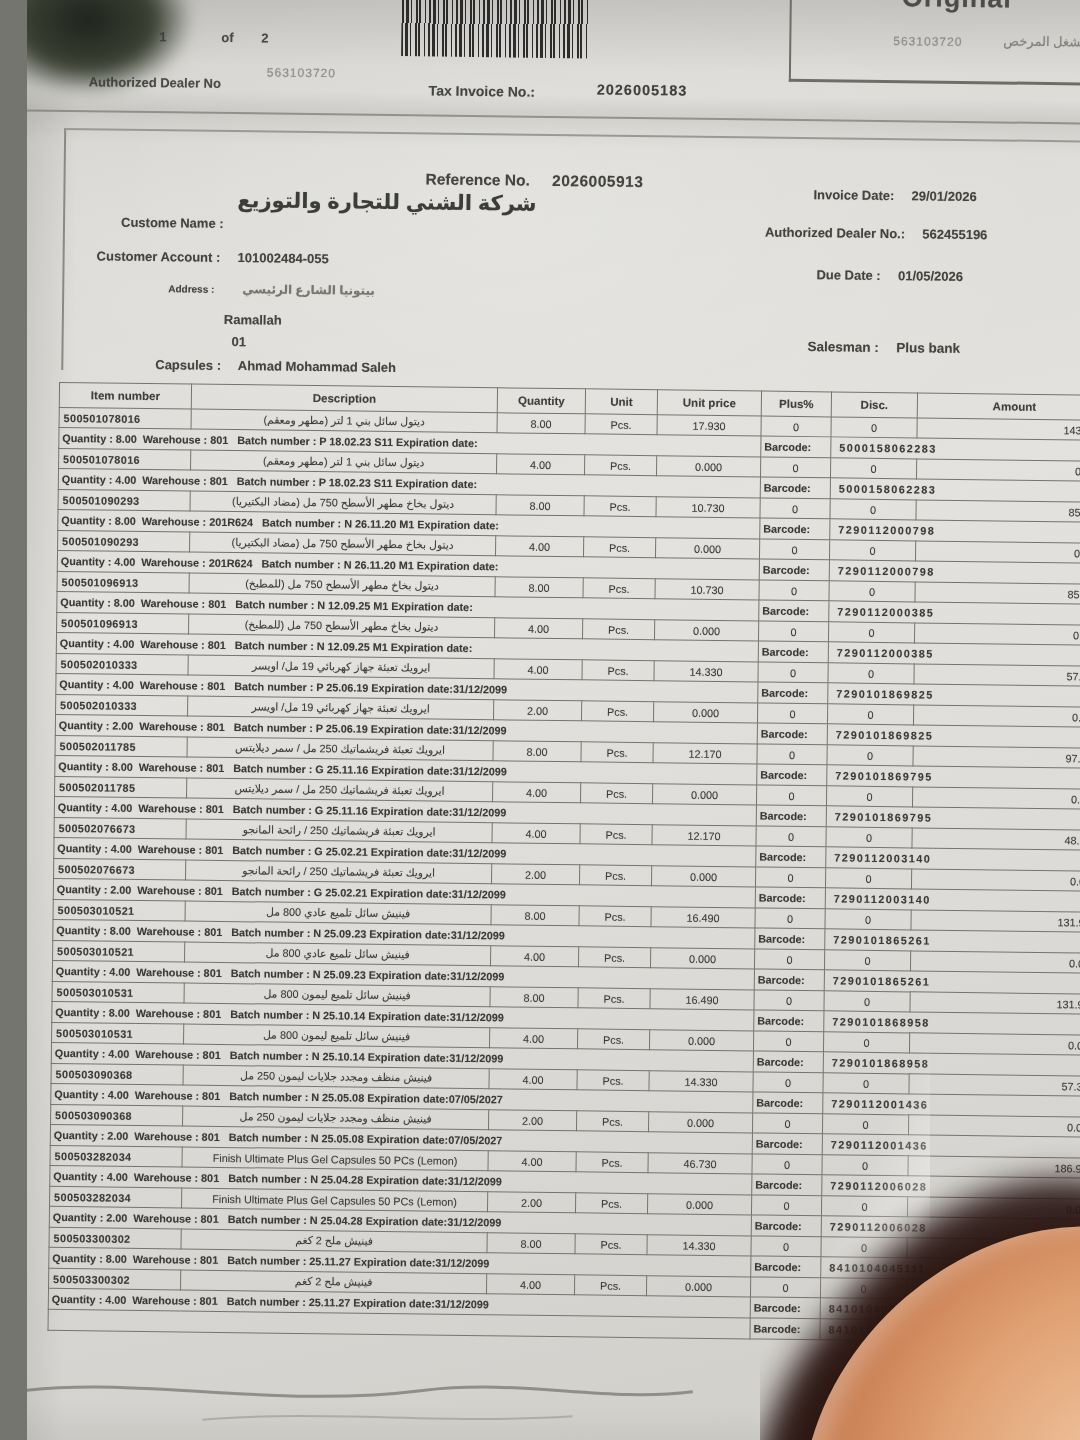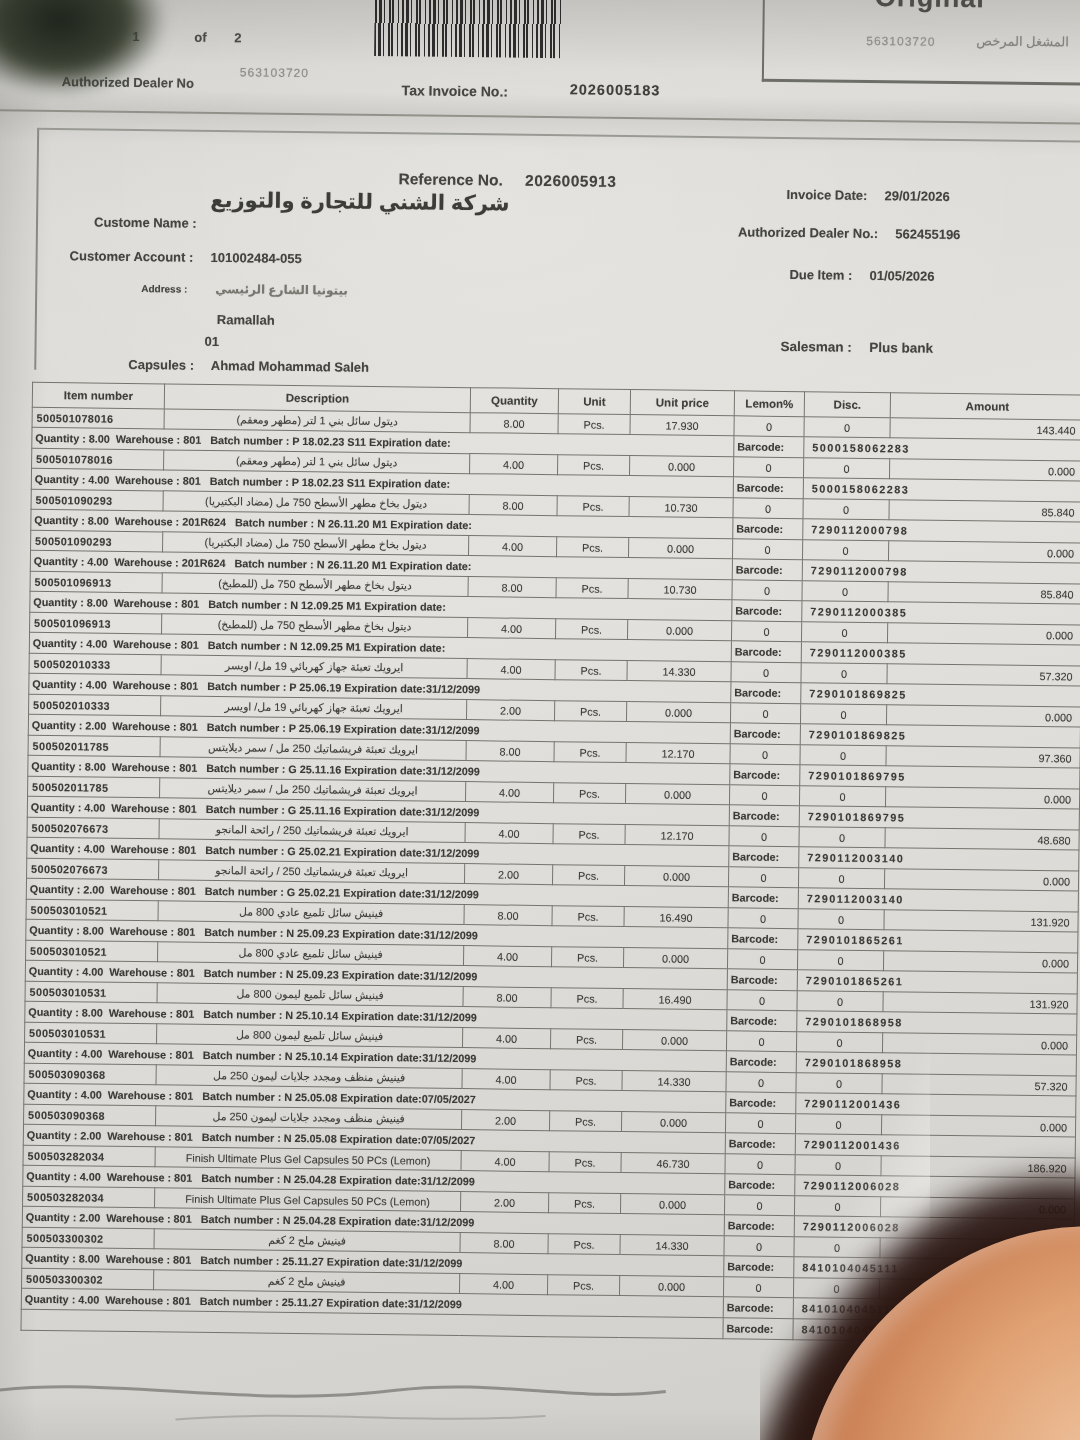--- a/index.html
+++ b/index.html
@@ -1,21 +1,21 @@
 <!DOCTYPE html>
 <html><head>
 <meta charset="utf-8">
 <style>
   html,body{margin:0;padding:0;}
   body{
     width:1080px;height:1440px;overflow:hidden;position:relative;
     background:#75756f;
     font-family:"Liberation Sans","DejaVu Sans",sans-serif;
   }
-  .photo{position:absolute;inset:0;overflow:hidden;}
+  .photo{position:absolute;inset:0;overflow:hidden;margin-left:27px;}
   
   .sheet{
     position:absolute;left:-26px;top:-26px;right:-26px;bottom:-26px;
     transform:rotate(0.7deg);
     background:
       radial-gradient(900px 520px at 45% 16%, rgba(255,255,255,.20), transparent 62%),
       linear-gradient(168deg,#cfcecb 0%,#dcdbd7 16%,#e3e2de 40%,#dddcd8 62%,#d6d5d1 80%,#cfcec9 100%);
     color:#3a3a38;
     text-shadow:0 0 1px rgba(80,80,78,.35);
   }
@@ -51,21 +51,21 @@
   
   .infobox{position:absolute;left:56px;top:160px;width:1050px;height:240px;
     border-left:2px solid #8a8a84;border-top:2px solid #9a9a94;font-weight:700;color:#44443f;}
   .ref-line{position:absolute;left:360px;top:36px;font-size:15.5px;}
   .ref-num{margin-left:18px;letter-spacing:.5px;}
   .cust-line{position:absolute;left:56px;top:84px;font-size:13px;}
   .cust-ar{position:absolute;left:172px;top:56px;font-size:21px;direction:rtl;color:#3c3c38;}
   .acct-line{position:absolute;left:32px;top:118px;font-size:13px;}
   .addr-label{position:absolute;left:104px;top:152px;font-size:10px;}
   .addr-ar{position:absolute;left:178px;top:150px;font-size:12px;color:#77776f;direction:rtl;}
-  .addr-city{position:absolute;left:180px;top:180px;font-size:13px;}
+  .addr-city{position:absolute;left:160px;top:180px;font-size:13px;}
   .addr-code{position:absolute;left:168px;top:202px;font-size:13px;text-align:right;}
   .salesman-line{position:absolute;left:92px;top:226px;font-size:13px;}
   .inv-date{position:absolute;left:748px;top:48px;font-size:13px;}
   .auth2{position:absolute;left:700px;top:86px;font-size:13px;}
   .due-date{position:absolute;left:752px;top:128px;font-size:13px;}
   .wh-line{position:absolute;left:744px;top:200px;font-size:13.5px;}
   .lbl-gap{display:inline-block;min-width:10px;}
   
   table.inv{position:absolute;left:54px;top:414px;width:1052px;border-collapse:collapse;table-layout:fixed;}
   table.inv th,table.inv td{border:1px solid #75756e;overflow:hidden;white-space:nowrap;}
@@ -151,21 +151,21 @@
         <span>Invoice Date:</span>
         <span class="lbl-gap"></span>
         <span>29/01/2026</span>
       </div>
       <div class="auth2">
         <span>Authorized Dealer No.:</span>
         <span class="lbl-gap"></span>
         <span>562455196</span>
       </div>
       <div class="due-date">
-        <span>Due Item :</span>
+        <span>Due Date :</span>
         <span class="lbl-gap"></span>
         <span>01/05/2026</span>
       </div>
       <div class="wh-line">
         <span>Salesman :</span>
         <span class="lbl-gap"></span>
         <span>Plus bank</span>
       </div>
     </div>
 
@@ -180,21 +180,21 @@
           <col style="width:86px">
           <col style="width:194px">
       </colgroup>
       <thead>
         <tr>
           <th class="h-item">Item number</th>
           <th class="h-desc">Description</th>
           <th>Quantity</th>
           <th>Unit</th>
           <th>Unit price</th>
-          <th>Lemon%</th>
+          <th>Plus%</th>
           <th>Disc.</th>
           <th>Amount</th>
         </tr>
       </thead>
       <tbody>
   <tr class="item-row">
     <td class="c-item">500501078016</td>
     <td class="c-desc">ديتول سائل بني 1 لتر (مطهر ومعقم)</td>
     <td class="c-qty">8.00</td>
     <td class="c-unit">Pcs.</td>

